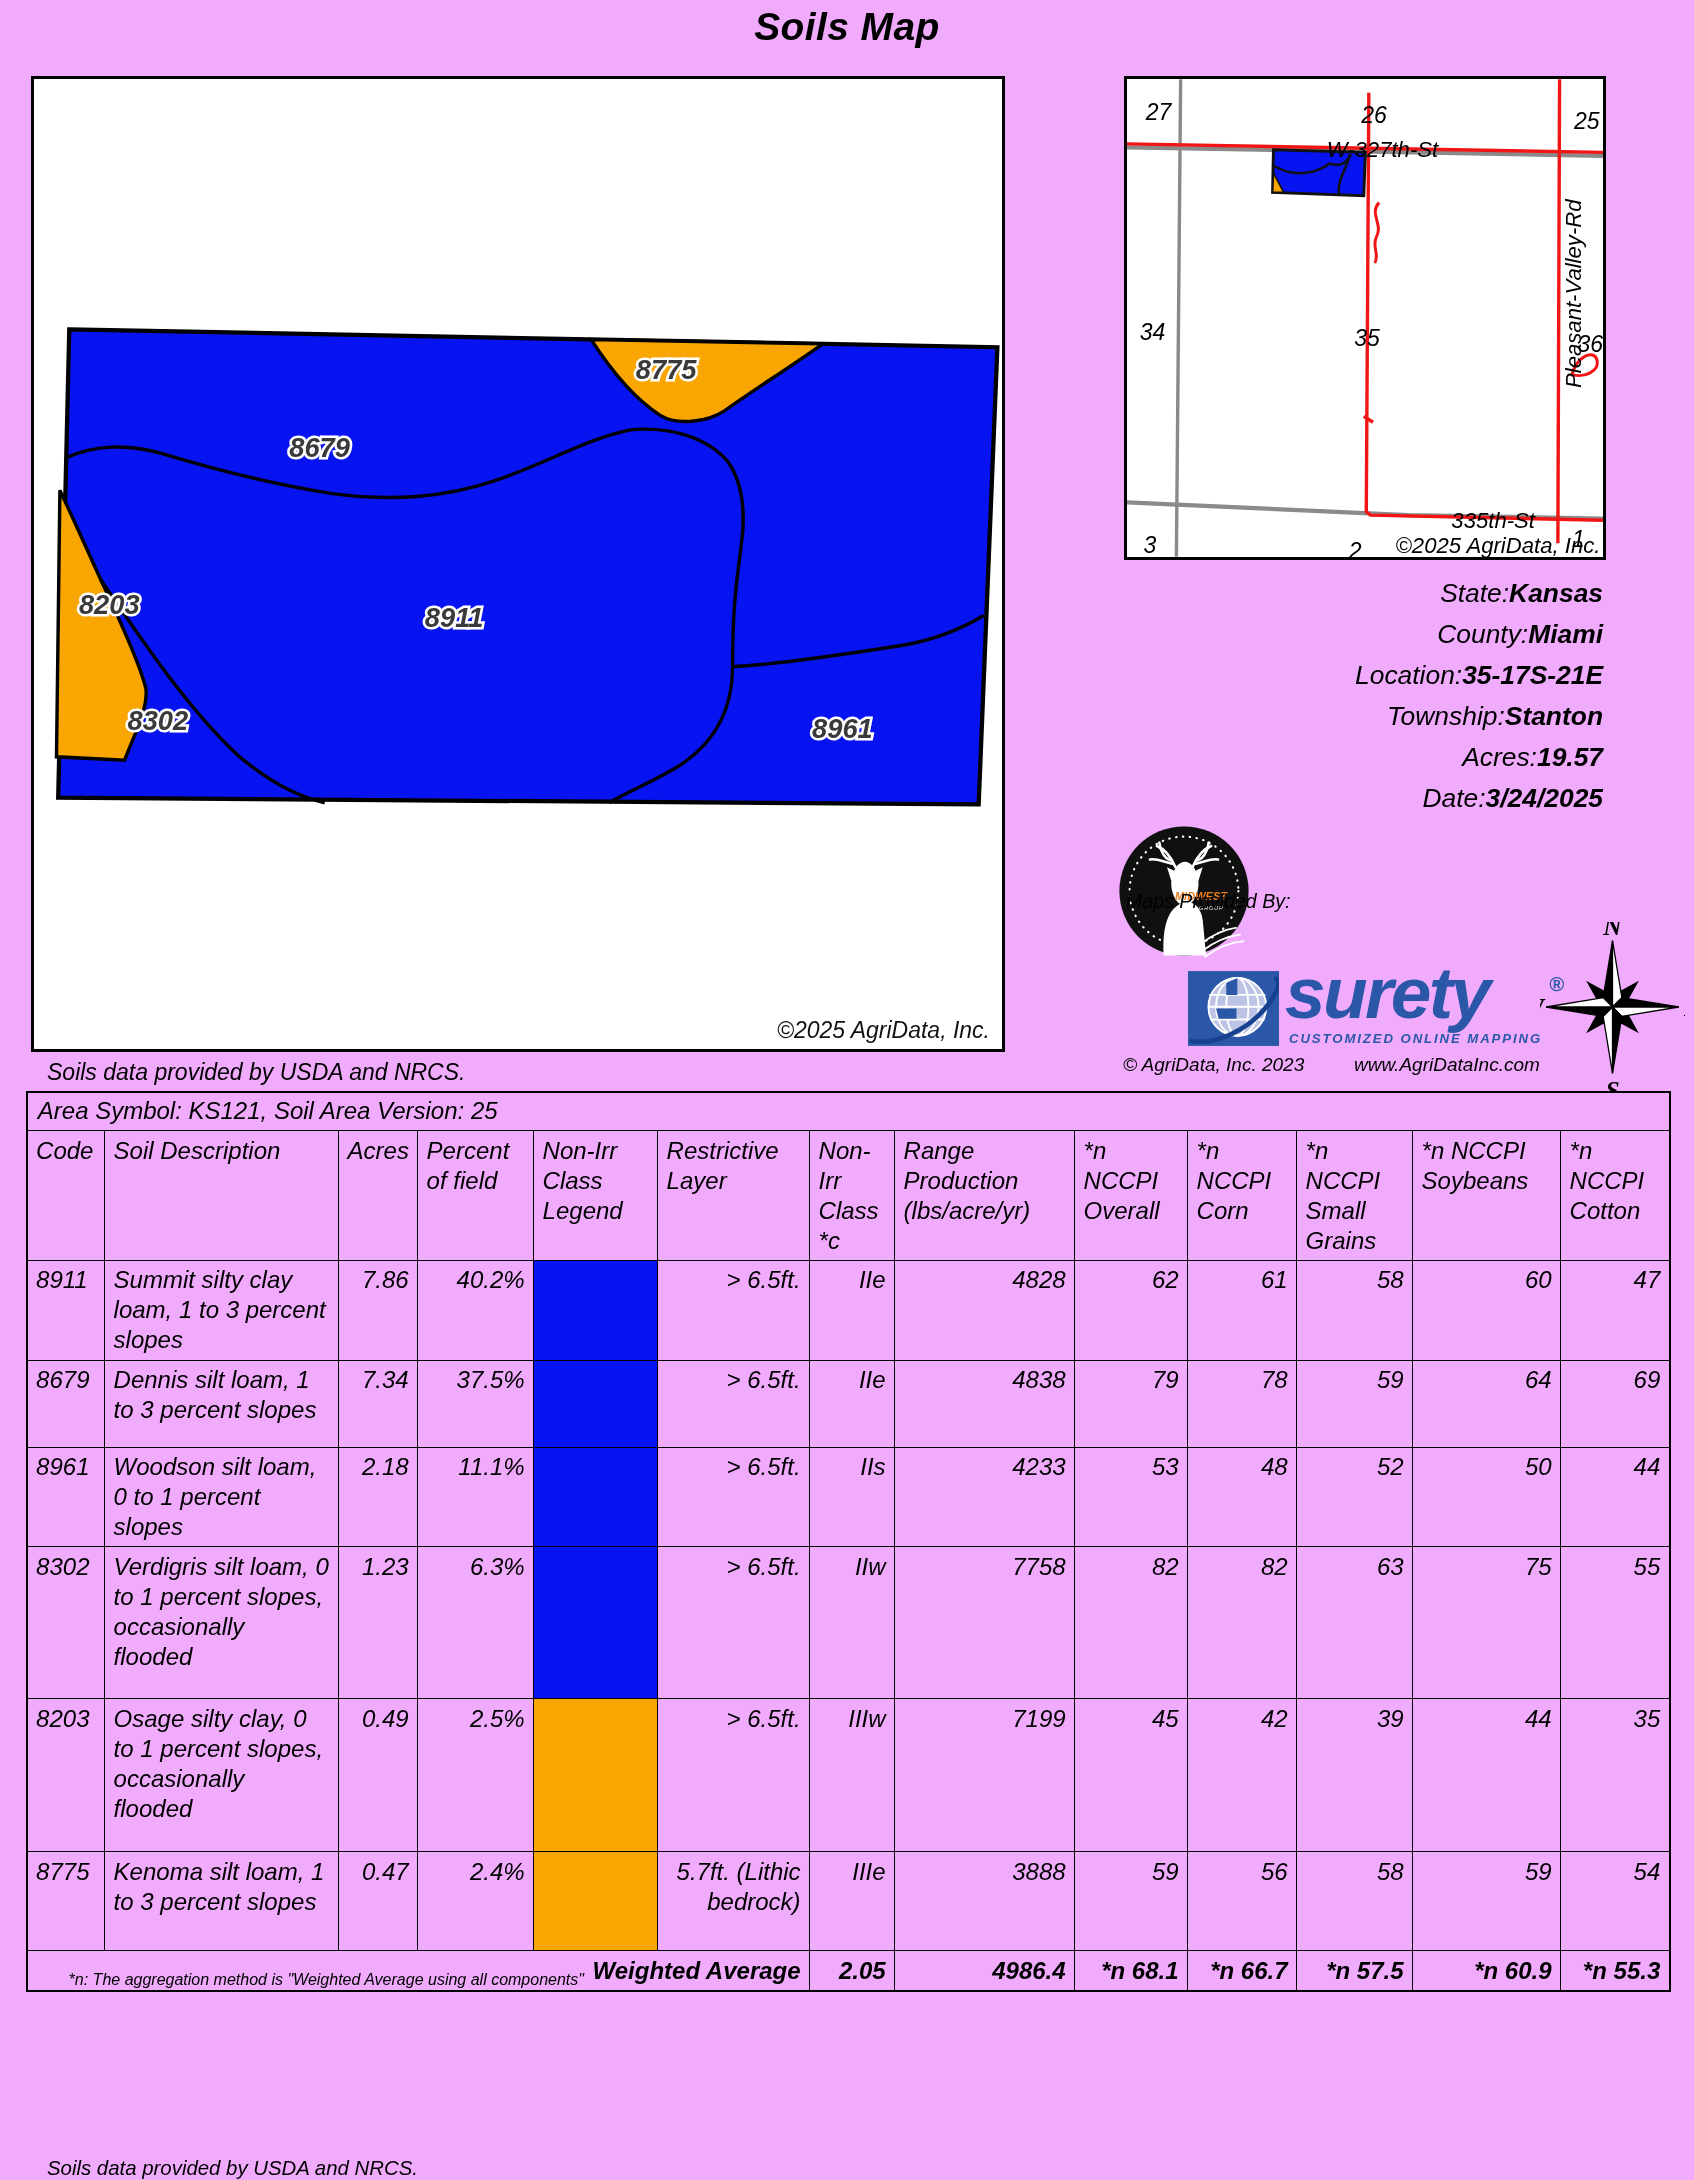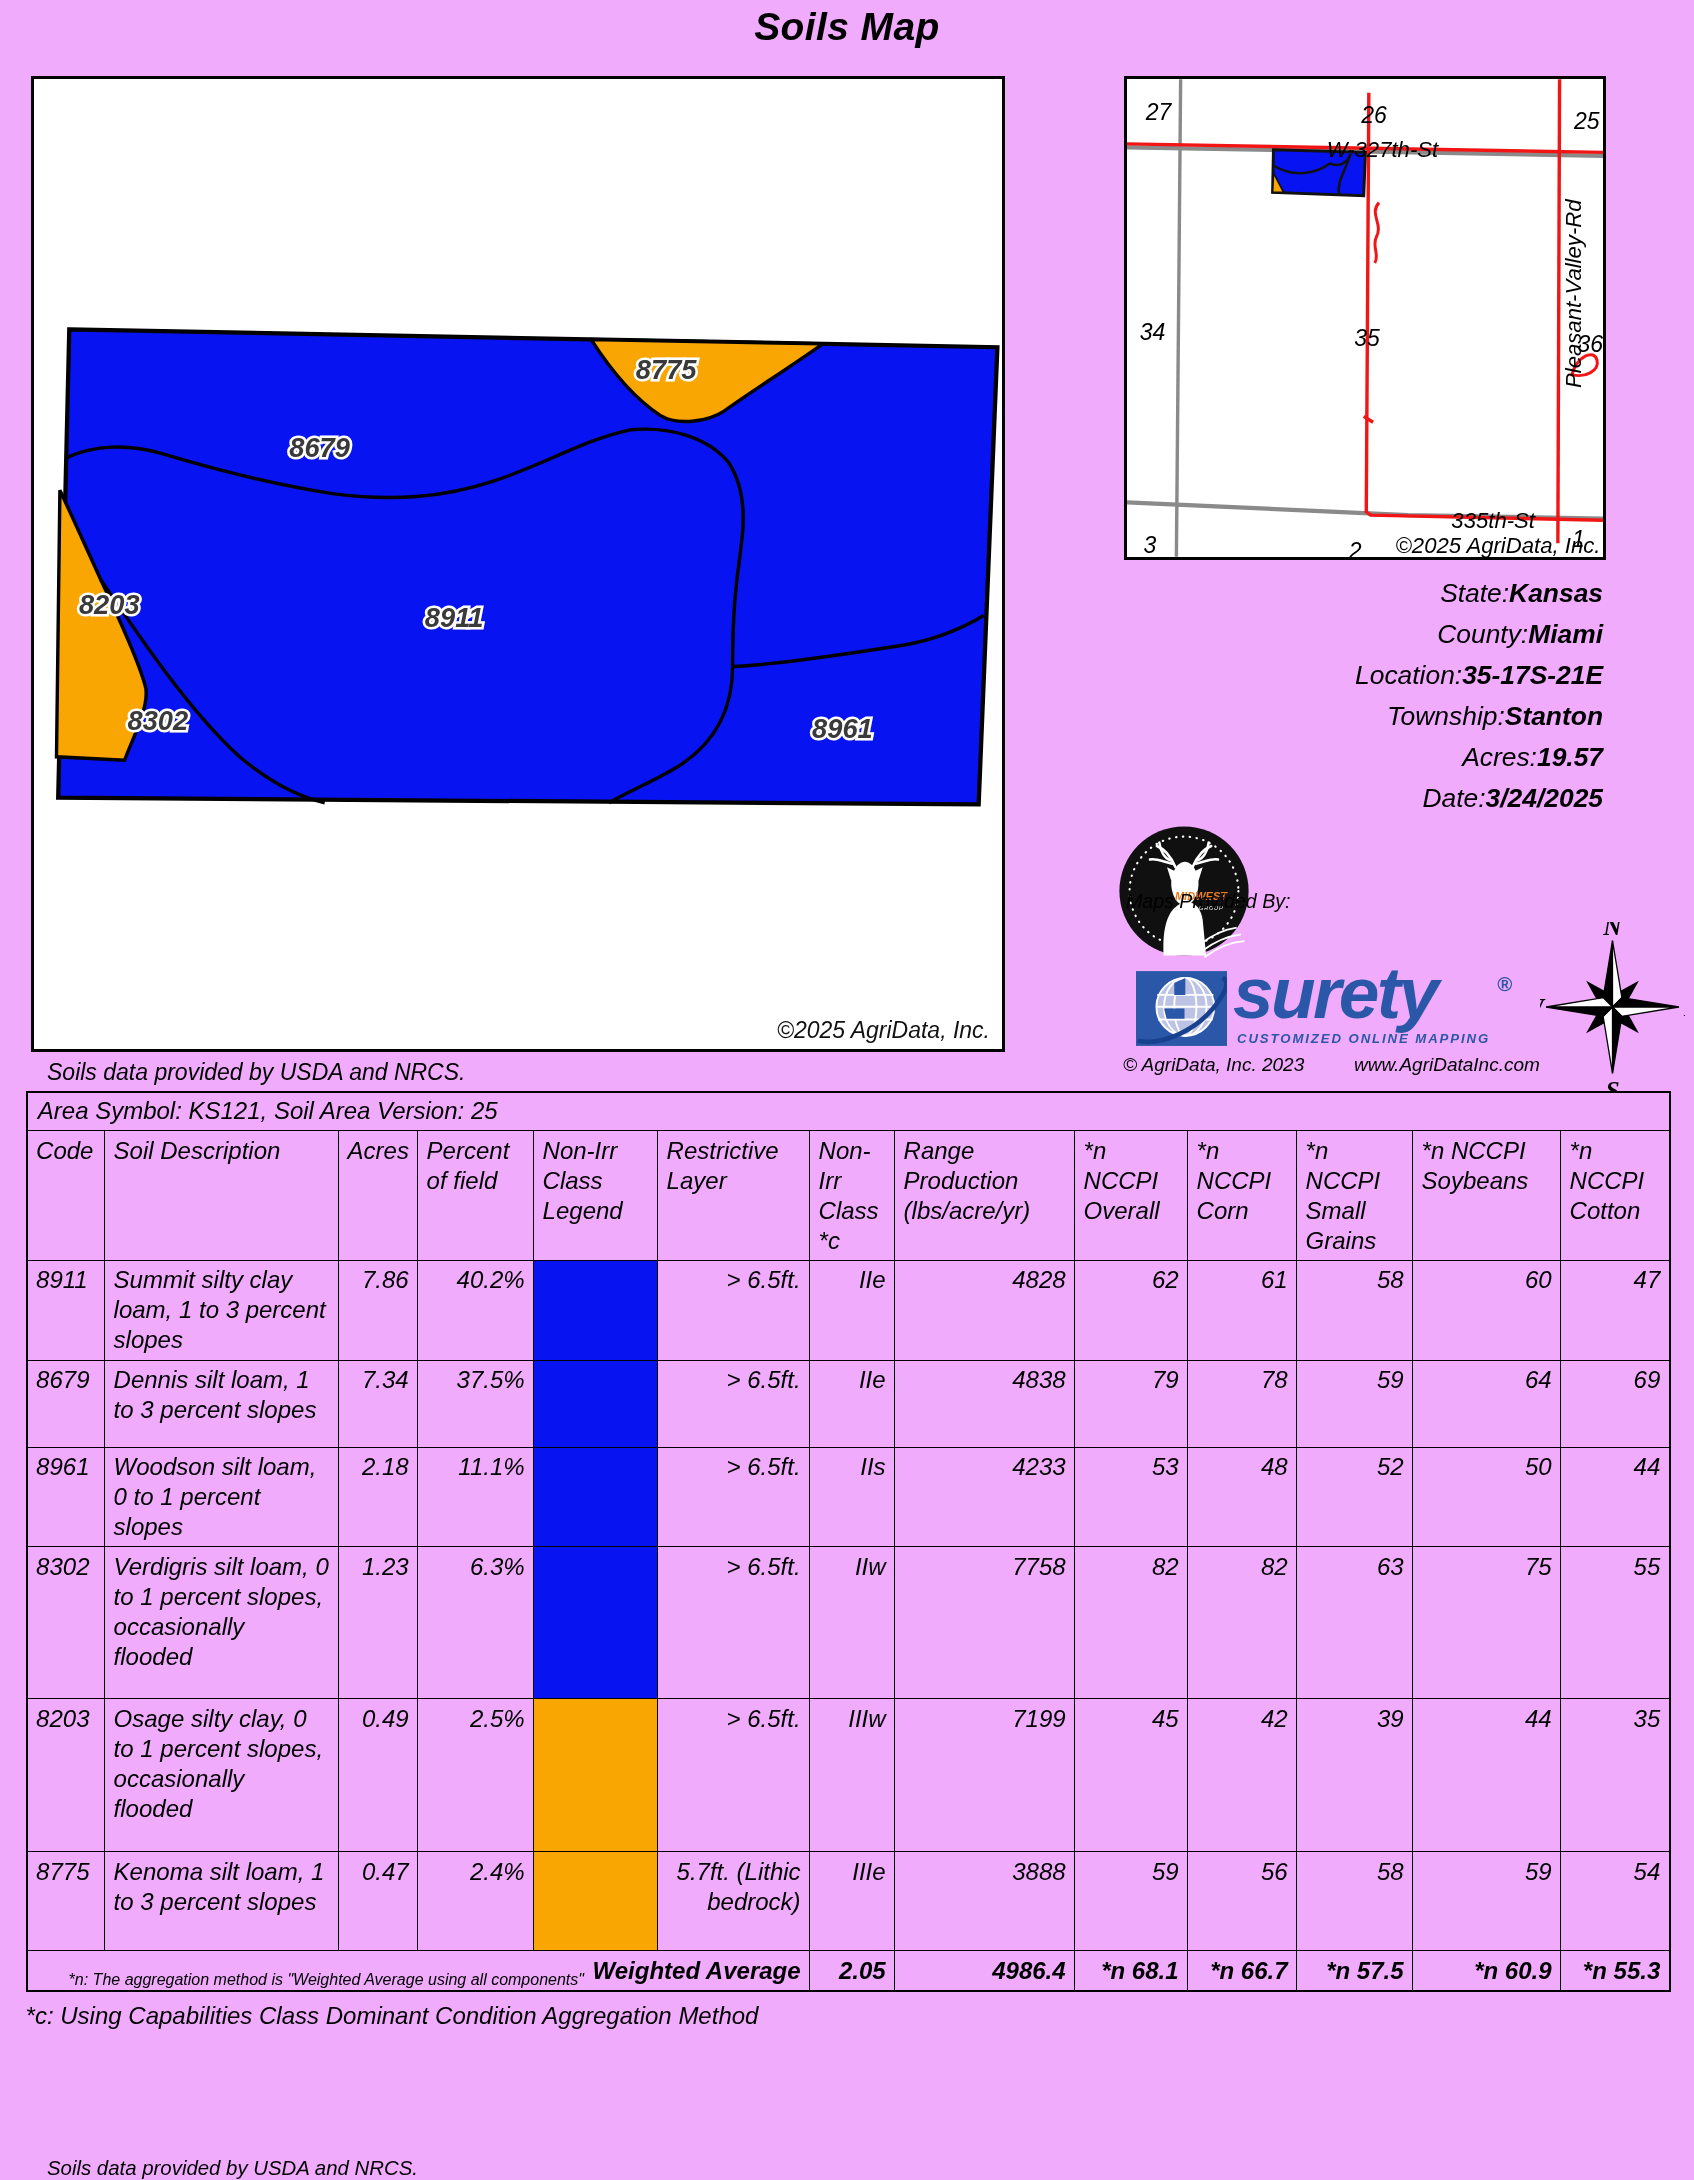--- a/index.html
+++ b/index.html
@@ -23,21 +23,21 @@
 
   
   #info-block { position:absolute; left:1126px; top:573px; width:477px;text-align:right; }
   .info-row { height:41px; font-size:26.4px; line-height:41px; white-space:nowrap; }
   .info-label { display:inline-block; width:160px; }
   .info-value { font-weight:bold; }
 
   
   #deer-logo { position:absolute; left:1116px; top:823px; }
   #maps-provided { position:absolute; left:1126px; top:890px; font-size:19.6px; }
-  #surety-block { position:absolute; left:1136px; top:971px; width:486px; height:81px; }
+  #surety-block { position:absolute; left:1188px; top:971px; width:486px; height:81px; }
   #surety-square { position:absolute; left:0; top:0; }
   #surety-word { position:absolute; left:97px; top:-20.4px; font-size:73px; font-weight:bold;
                  letter-spacing:-2.6px; color:#2B57A9; }
   #surety-reg { position:absolute; left:361px; top:1.7px; font-size:20.4px; font-weight:bold; color:#2B57A9; }
   #surety-tagline { position:absolute; left:101px; top:60px; font-size:13.2px; font-weight:bold;
                     letter-spacing:1.9px; color:#2B57A9; white-space:nowrap; }
   #agridata-copy { position:absolute; left:1123px; top:1054px; font-size:19px; }
   #agridata-web { position:absolute; left:1354px; top:1054px; font-size:19px; }
   #compass { position:absolute; left:1540px; top:922px; }
 
@@ -352,17 +352,16 @@
       <td class="tr">*n 68.1</td>
       <td class="tr">*n 66.7</td>
       <td class="tr">*n 57.5</td>
       <td class="tr">*n 60.9</td>
       <td class="tr">*n 55.3</td>
     </tr>
   </tbody>
     </table>
 
   <div id="footnote1">*n: The aggregation method is "Weighted Average using all components"</div>
-  <div id="footnote2">*c: Using Capabilities Class Dominant Condition Aggregation Method</div>
   <div id="bottom-note">Soils data provided by USDA and NRCS.</div>
 
 </div>
 
 
 </body></html>

